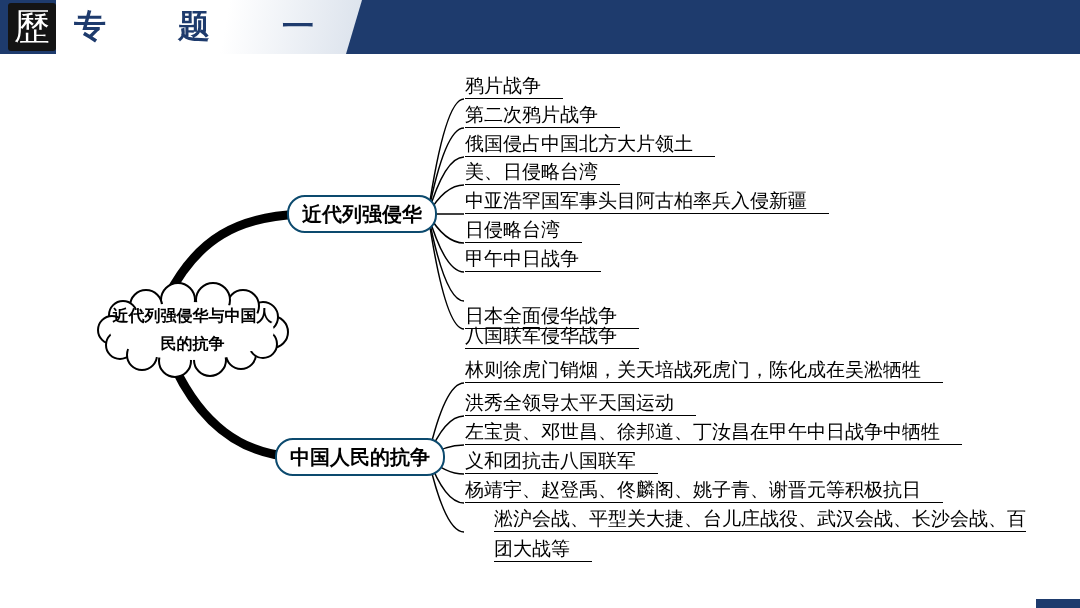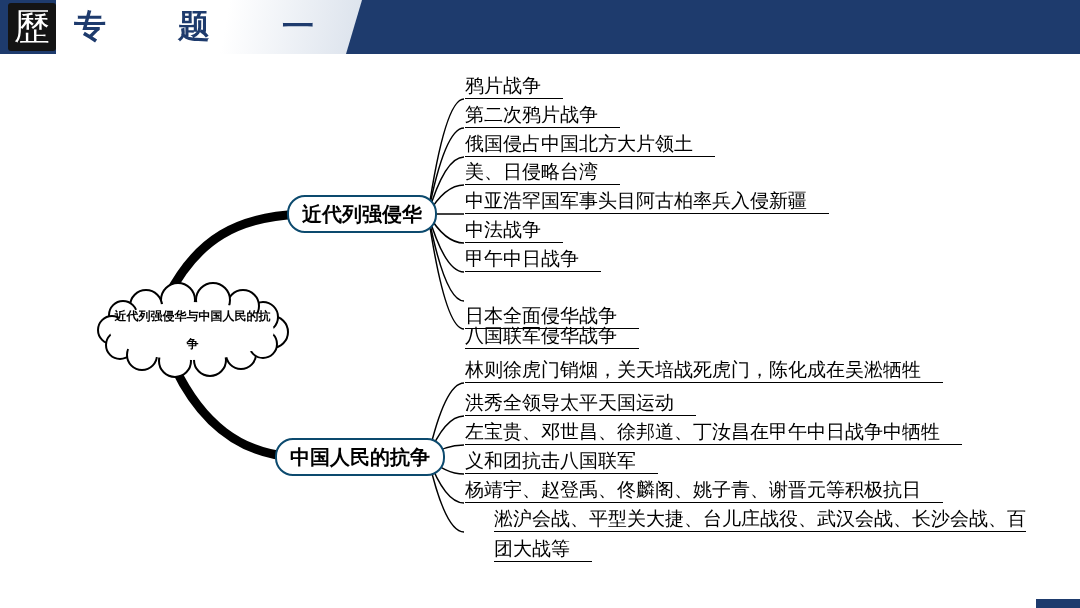--- a/index.html
+++ b/index.html
@@ -38,21 +38,21 @@
   }
   .slide-title {
     color:#e60012; font-size:36px; font-weight:bold; letter-spacing:2px;
   }
 
   
   .map-svg { position:absolute; left:0; top:0; width:1080px; height:608px; }
 
   .cloud-label {
     position:absolute; left:110px; top:302px; width:165px;
-    text-align:center; font-size:12px; font-weight:600; line-height:28px;
+    text-align:center; font-size:16px; font-weight:600; line-height:28px;
   }
   .node {
     position:absolute; background:#fff; border:2px solid #0c4a6e;
     border-radius:18px; font-size:20px; font-weight:600;
     line-height:26px; padding:4px 13px; white-space:nowrap;
   }
   .node-1 { left:287px; top:195px; }
   .node-2 { left:275px; top:438px; }
 
   .leaf {
@@ -131,21 +131,21 @@
 <div class="cloud-label">近代列强侵华与中国人民的抗争</div>
 
 <div class="node node-1">近代列强侵华</div>
 <div class="node node-2">中国人民的抗争</div>
 
 <div class="leaf" style="left:465px; top:70px;"><span>鸦片战争</span></div>
 <div class="leaf" style="left:465px; top:99px;"><span>第二次鸦片战争</span></div>
 <div class="leaf" style="left:465px; top:128px;"><span>俄国侵占中国北方大片领土</span></div>
 <div class="leaf" style="left:465px; top:156px;"><span>美、日侵略台湾</span></div>
 <div class="leaf" style="left:465px; top:185px;"><span>中亚浩罕国军事头目阿古柏率兵入侵新疆</span></div>
-<div class="leaf" style="left:465px; top:214px;"><span>中法战争</span></div>
+<div class="leaf" style="left:465px; top:214px;"><span>日侵略台湾</span></div>
 <div class="leaf" style="left:465px; top:243px;"><span>甲午中日战争</span></div>
 <div class="leaf" style="left:465px; top:272px;margin-top:48px;"><span>八国联军侵华战争</span></div>
 <div class="leaf" style="left:465px; top:300px;"><span>日本全面侵华战争</span></div>
 
 <div class="leaf" style="left:465px; top:354px;"><span>林则徐虎门销烟，关天培战死虎门，陈化成在吴淞牺牲</span></div>
 <div class="leaf" style="left:465px; top:387px;"><span>洪秀全领导太平天国运动</span></div>
 <div class="leaf" style="left:465px; top:416px;"><span>左宝贵、邓世昌、徐邦道、丁汝昌在甲午中日战争中牺牲</span></div>
 <div class="leaf" style="left:465px; top:445px;"><span>义和团抗击八国联军</span></div>
 <div class="leaf" style="left:465px; top:474px;"><span>杨靖宇、赵登禹、佟麟阁、姚子青、谢晋元等积极抗日</span></div>
 <div class="leaf wrap" style="left:465px; top:503px;"><span>淞沪会战、平型关大捷、台儿庄战役、武汉会战、长沙会战、百团大战等</span></div>

